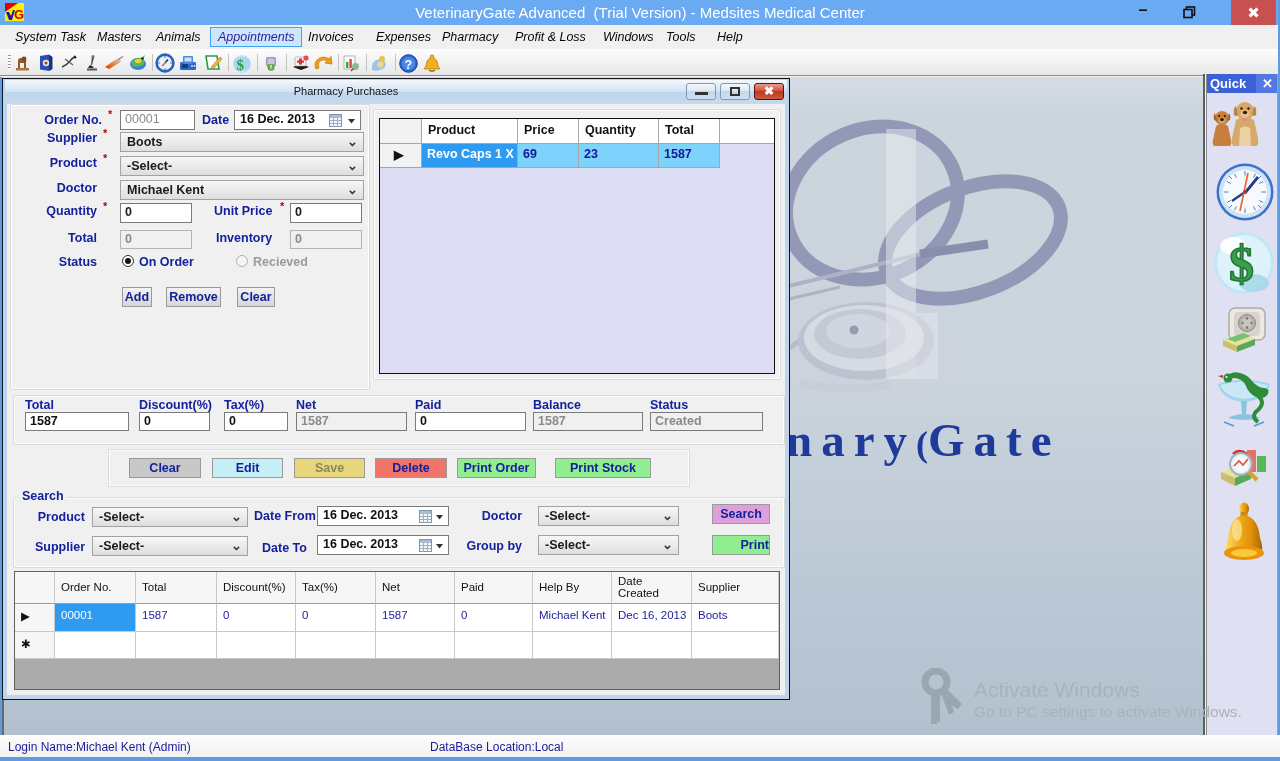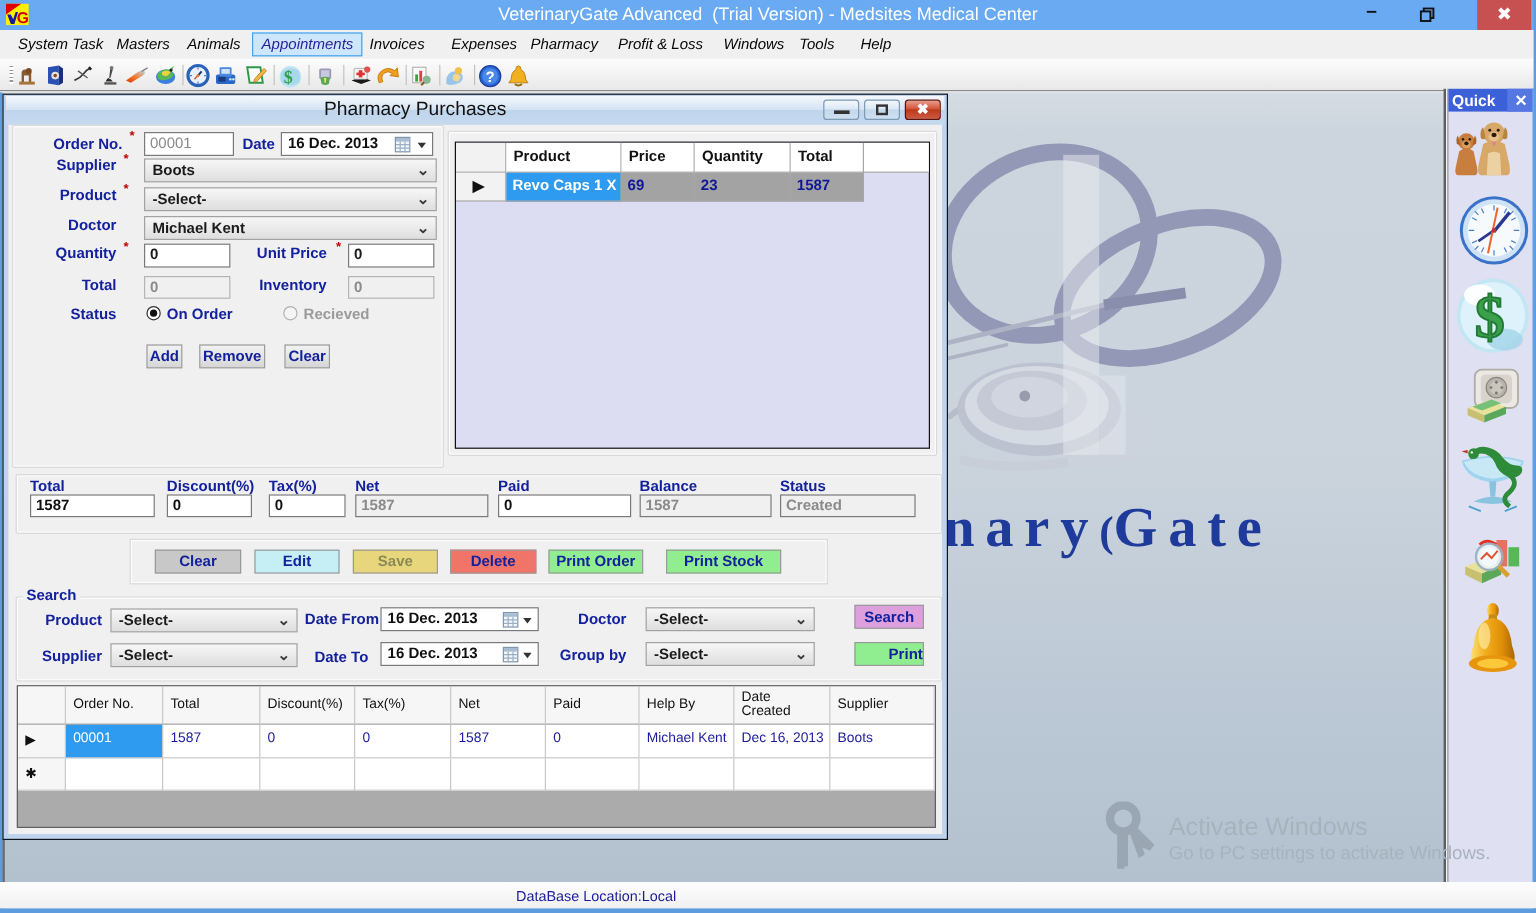--- a/index.html
+++ b/index.html
@@ -32,39 +32,39 @@
 #quickhdr { position:absolute; left:0; top:0; width:74px; height:19px; background:#3c60d8; color:#fff; font-size:13px; font-weight:bold; line-height:19px; padding-left:3px; }
 #quickx { position:absolute; right:2px; top:0; color:#fff; font-weight:bold; font-size:13px; background:#5577e2; padding:0 6px; }
 #quickedge { left:1277px; top:74px; width:3px; height:664px; background:#6aaaf2; }
 .qicon { position:absolute; }
 
 #statusbar { left:0; top:735px; width:1280px; height:22px; background:linear-gradient(#fdfdfd,#f1f1f1); color:#1c1c99; font-size:12px; line-height:25px; z-index:7; }
 #bottomedge { left:0; top:757px; width:1280px; height:4px; background:#5f9cdf; z-index:8; }
 
 #dlg { left:2px; top:78px; width:788px; height:622px; background:#10141c; }
 #dlgframe { position:absolute; left:1px; top:1px; right:1px; bottom:1px; background:#bdd4ec; }
-#dlgtitle { position:absolute; left:2px; top:1px; right:2px; height:24px; background:linear-gradient(#f4f8fc,#d3e2f2 49%,#bed5ec 50%,#c6daee); text-align:center; font-size:16px; color:#111; line-height:23px; }
+#dlgtitle { position:absolute; left:2px; top:1px; right:2px; height:24px; background:linear-gradient(#f4f8fc,#d3e2f2 49%,#bed5ec 50%,#c6daee); text-align:center; font-size:11px; color:#111; line-height:23px; }
 #dlgbody { position:absolute; left:4px; top:25px; right:4px; bottom:4px; background:#f0f0f0; }
 .dbtn { position:absolute; top:4px; width:30px; height:17px; border-radius:3px; border:1px solid #7e9ab5; background:linear-gradient(#f4f8fc,#dbe8f4 45%,#c3d8ec 50%,#cfe0f0); }
 
 .lbl { position:absolute; font-weight:bold; font-size:12.5px; color:#14219c; white-space:nowrap; }
 .rlbl { text-align:right; }
 .ast { position:absolute; color:#c00000; font-weight:bold; font-size:11px; }
 .inp { position:absolute; background:#fff; border:1px solid #7a7a7a; font-weight:bold; font-size:12.5px; color:#1a1a1a; padding:1px 4px; }
 .ginp { position:absolute; background:#f0f0f0; border:1px solid #b4b4b4; font-weight:bold; font-size:12.5px; color:#8a8a8a; padding:1px 4px; }
 .combo { position:absolute; background:linear-gradient(#f7f7f7,#dedede); border:1px solid #a2a2a2; font-weight:bold; font-size:12.5px; color:#1b1b1b; padding:2px 6px; }
 .chev { position:absolute; right:5px; top:1px; color:#3c3c3c; font-weight:bold; font-size:13px; }
 .datebox { position:absolute; background:#fff; border:1px solid #7a7a7a; font-weight:bold; font-size:12.5px; color:#101010; padding:1px 5px; }
 .calic { position:absolute; right:2px; top:2px; }
 .grp { position:absolute; border:1px solid #dadada; border-radius:2px; box-shadow:inset 0 0 0 1px #fdfdfd; }
 .cbtn { position:absolute; border:1px solid #9a9a9a; color:#14219c; font-weight:bold; font-size:12.5px; text-align:center; line-height:18px; height:20px; }
 
 #tgrid { position:absolute; left:372px; top:14px; width:396px; height:256px; background:#dcdcf3; border:1px solid #111; }
 .tg-h { position:absolute; background:#fff; border-right:1px solid #a6a6a6; border-bottom:1px solid #a6a6a6; font-weight:bold; font-size:12.5px; color:#111; padding:4px 0 0 6px; }
-.tg-c { position:absolute; background:#a3a3a3; border-right:1px solid #a6a6a6; border-bottom:1px solid #a6a6a6; font-weight:bold; font-size:12.5px; color:#10189a; padding:3px 0 0 5px; }
+.tg-c { position:absolute; background:#7dd3fc; border-right:1px solid #a6a6a6; border-bottom:1px solid #a6a6a6; font-weight:bold; font-size:12.5px; color:#10189a; padding:3px 0 0 5px; }
 #bgrid { position:absolute; left:7px; top:467px; width:766px; height:119px; background:#ababab; border:1px solid #606060; }
 .bg-h { position:absolute; background:#f6f6f6; border-right:1px solid #c8c8c8; border-bottom:1px solid #9a9a9a; font-size:11.5px; color:#111; padding:9px 0 0 6px; }
 .bg-c { position:absolute; background:#fff; border-right:1px solid #c8c8c8; border-bottom:1px solid #c8c8c8; font-size:11.5px; color:#1c1c9c; padding:5px 0 0 6px; }
 </style>
 </head>
 <body>
 
 <div class="abs" id="titlebar"></div>
 <div class="abs" id="apptitle">VeterinaryGate Advanced&nbsp; (Trial Version) - Medsites Medical Center</div>
 <svg class="abs" id="vgicon" viewBox="0 0 19 18">
@@ -356,20 +356,21 @@
         </linearGradient>
       </defs>
     <ellipse cx="23" cy="51" rx="20" ry="7" fill="#e8950e"></ellipse>
     <ellipse cx="23" cy="51" rx="13" ry="4" fill="#fac838"></ellipse>
     <ellipse cx="16" cy="28" rx="5" ry="11" fill="#fce8a0" opacity=".7"></ellipse>
   </svg>
 </div>
 <div class="abs" id="quickedge"></div>
 
 <div class="abs" id="statusbar">
+  <span style="position:absolute;left:8px;">Login Name:Michael Kent (Admin)</span>
   <span style="position:absolute;left:430px;">DataBase Location:Local</span>
 </div>
 <div class="abs" id="bottomedge"></div>
 <div class="abs" style="left:0;top:77px;width:2px;height:680px;background:#5f9cdf;"></div>
 <div class="abs" style="left:1203px;top:74px;width:2px;height:663px;background:#5e5e5e;"></div>
 <div class="abs" style="left:2px;top:700px;width:2px;height:35px;background:#6a6a6a;"></div>
 <div class="abs" style="left:1205px;top:74px;width:1px;height:664px;background:#f2f2f4;"></div>
 <div class="abs" style="left:1278px;top:0;width:2px;height:761px;background:#5f9cdf;"></div>
 
 <div class="abs" id="dlg">

